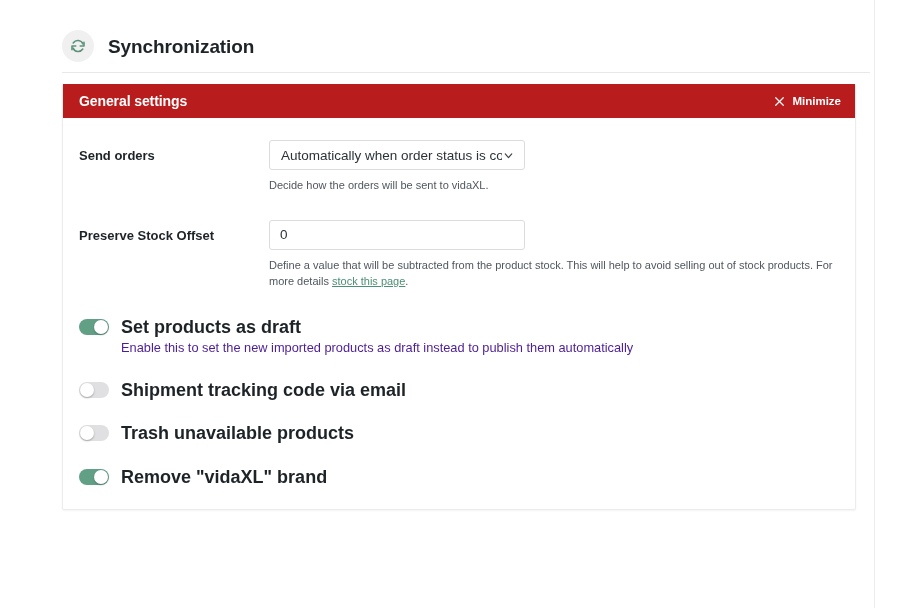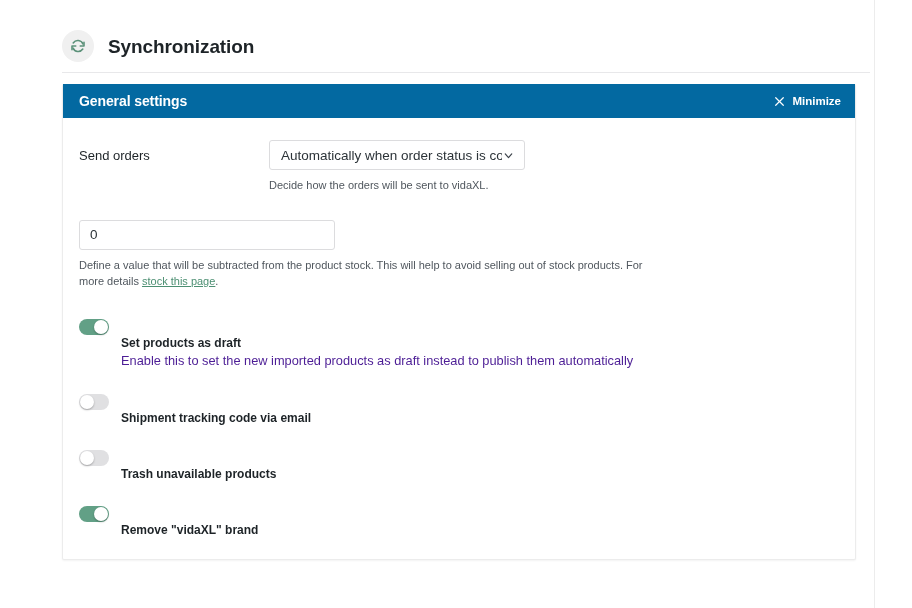--- a/index.html
+++ b/index.html
@@ -78,21 +78,21 @@
     width: 794px;
     background: #ffffff;
     border: 1px solid #ececec;
     border-top: none;
     border-radius: 2px;
     box-shadow: 0 1px 2px rgba(0,0,0,0.05);
   }
 
   .card-header {
     height: 34px;
-    background: #0369a1;
+    background: #b91c1c;
     display: flex;
     align-items: center;
     justify-content: space-between;
     padding: 0 14px 0 16px;
   }
 
   .card-header-title {
     color: #ffffff;
     font-size: 14px;
     font-weight: bold;
@@ -118,21 +118,21 @@
   .field-row {
     display: flex;
     padding: 0 16px 0 16px;
     margin-bottom: 26px;
   }
 
   .field-label {
     width: 190px;
     flex: none;
     font-size: 13px;
-    font-weight: normal;
+    font-weight: bold;
     color: #1d2327;
     padding-top: 8px;
   }
 
   .field-control {
     flex: 1;
     min-width: 0;
   }
 
   .select-box {
@@ -215,25 +215,24 @@
     border-radius: 50%;
     background: #ffffff;
     box-shadow: 0 1px 2px rgba(0,0,0,0.28);
     transition: left .15s;
   }
   .toggle.on .knob { left: 15px; }
 
   .toggle-text { flex: 1; min-width: 0; }
 
   .toggle-title {
-    font-size: 12px;
+    font-size: 18px;
     font-weight: bold;
     color: #1d2327;
     line-height: 1.25;
-    margin-top: 20px;
   }
 
   .toggle-desc {
     margin-top: 0;
     font-size: 12.8px;
     line-height: 1.5;
     color: #4c1d95;
     max-width: 700px;
   }
 </style>
@@ -284,20 +283,21 @@
               <svg width="13" height="13" viewBox="0 0 24 24" fill="none" stroke="#3c434a" stroke-width="2.2" stroke-linecap="round" stroke-linejoin="round">
                 <polyline points="6 9 12 16 18 9"></polyline>
               </svg>
             </span>
           </div>
           <div class="field-help">Decide how the orders will be sent to vidaXL.</div>
         </div>
       </div>
 
       <div class="field-row">
+        <div class="field-label">Preserve Stock Offset</div>
         <div class="field-control">
           <input class="text-input" type="text" value="0" style="">
           <div class="field-help wide"><span>Define a value that will be subtracted from the product stock. This will help to avoid selling out of stock products. For more details </span><a class="help-link">stock this page</a><span>.</span></div>
         </div>
       </div>
 
       <div class="toggle-row">
         <div class="toggle on">
             <span class="knob"></span>
           </div>

